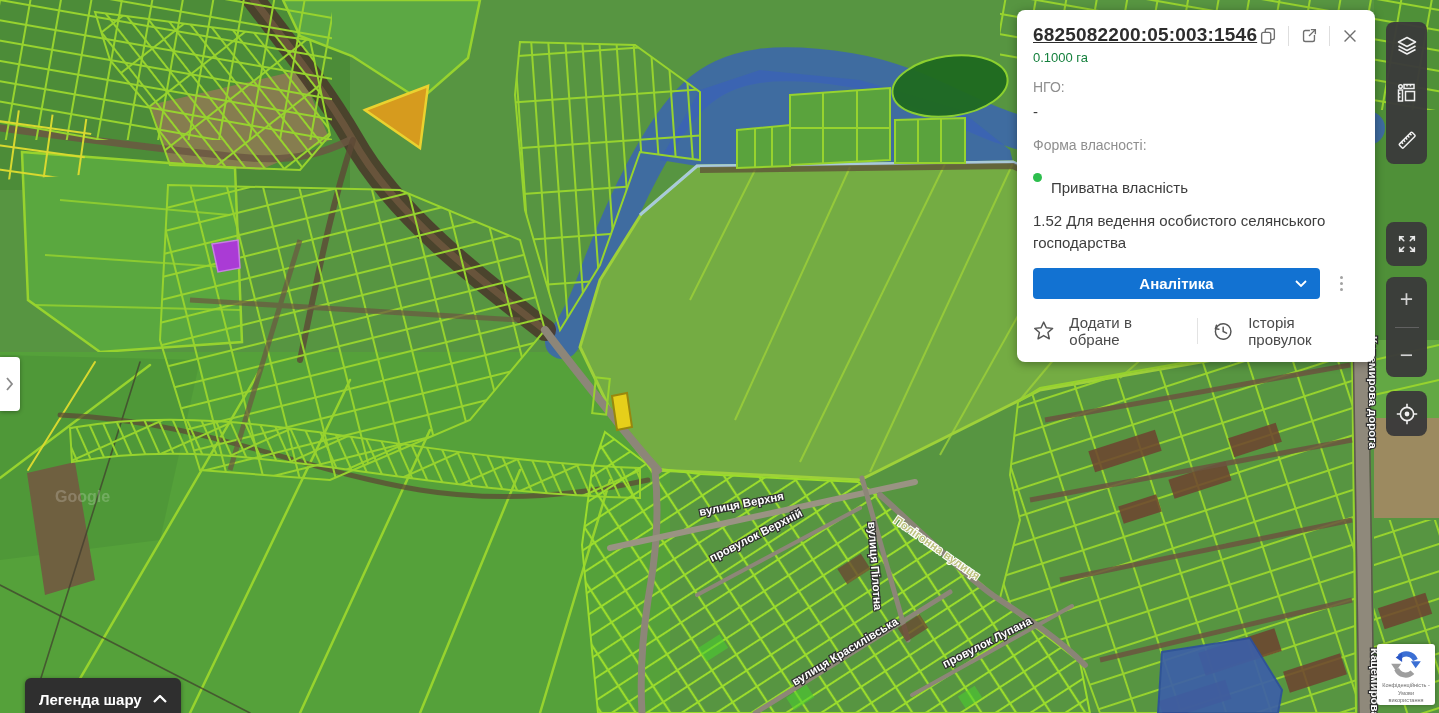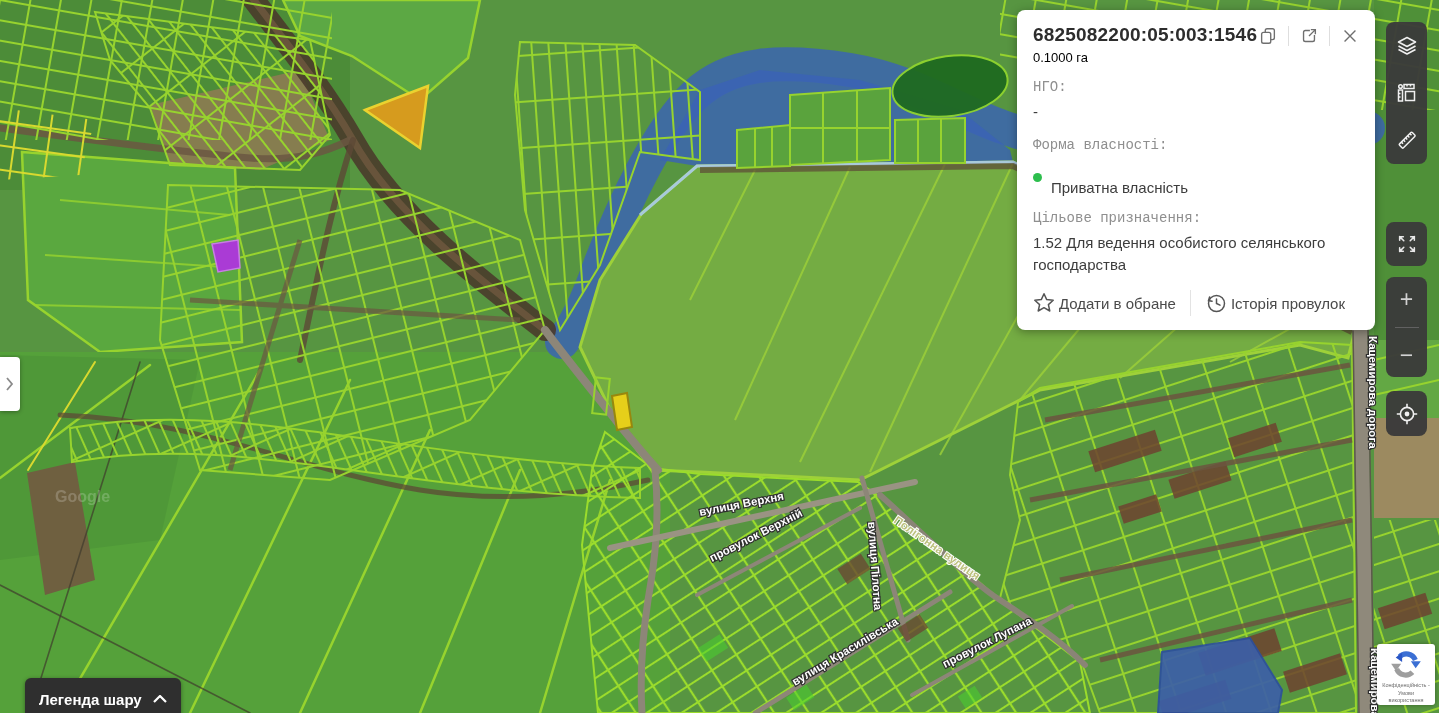--- a/index.html
+++ b/index.html
@@ -10,40 +10,40 @@
   
   .left-handle{position:absolute;left:0;top:357px;width:20px;height:54px;background:#fff;
     border-radius:0 4px 4px 0;box-shadow:0 1px 4px rgba(0,0,0,.35);display:flex;
     align-items:center;justify-content:center;cursor:pointer;}
 
   
   .panel{position:absolute;left:1017px;top:10px;width:358px;box-sizing:border-box;
     background:#fff;border-radius:8px;box-shadow:0 2px 10px rgba(0,0,0,.35);
     padding:14px 16px 14px 16px;}
   .panel-head{display:flex;align-items:flex-start;}
-  .panel-title{font-size:19px;font-weight:700;color:#2d2d2d;letter-spacing:.2px;flex:1;}
+  .panel-title{font-size:19px;font-weight:700;color:#2d2d2d;letter-spacing:.2px;flex:1;text-decoration:underline;}
   .head-icons{display:flex;align-items:center;margin-top:1px;}
   .head-icons .vdiv{width:1px;height:20px;background:#dedede;margin:0 9px;}
   .icon-btn{width:22px;height:22px;display:flex;align-items:center;justify-content:center;cursor:pointer;}
-  .panel-area{font-size:13px;color:#000000;margin-top:3px;}
+  .panel-area{font-size:13px;color:#15803d;margin-top:3px;}
   .sec{margin-top:14px;}
-  .sec-label{font-size:14px;color:#8f8f8f;font-family:Liberation Mono, monospace;}
+  .sec-label{font-size:14px;color:#8f8f8f;}
   .sec-value{font-size:15px;color:#3d3d3d;margin-top:6px;line-height:1.45;}
   .own-row{display:flex;align-items:center;margin-top:7px;}
   .dot{width:9px;height:9px;border-radius:50%;background:#2dbe4d;margin-right:9px;}
   .own-text{font-size:15px;color:#3d3d3d;margin-top:19px;}
   .analytics-row{display:flex;align-items:center;margin-top:15px;}
   .analytics-btn{position:relative;width:287px;height:31px;background:#1272d2;border-radius:4px;
     display:flex;align-items:center;justify-content:center;cursor:pointer;}
   .analytics-btn span{color:#fff;font-size:15px;font-weight:700;}
   .analytics-chevron{position:absolute;right:13px;top:12px;}
   .kebab{margin-left:17px;display:flex;flex-direction:column;gap:3px;cursor:pointer;padding:3px;}
   .kebab i{width:3px;height:3px;border-radius:50%;background:#a2a2a2;display:block;}
   .panel-footer{display:flex;align-items:center;margin-top:15px;}
-  .foot-item{display:flex;align-items:center;gap:4px;cursor:pointer;}
+  .foot-item{display:flex;align-items:center;gap:15px;cursor:pointer;}
   .foot-item span{font-size:15px;color:#4a4a4a;}
   .foot-div{width:1px;height:26px;background:#e3e3e3;margin:0 14px;}
 
   
   .toolcol{position:absolute;left:1386px;width:41px;background:rgba(58,58,58,.96);
     border-radius:8px;display:flex;flex-direction:column;align-items:center;}
   .tools-top{top:22px;height:142px;justify-content:space-around;}
   .tool-btn{width:41px;height:44px;display:flex;align-items:center;justify-content:center;cursor:pointer;}
   .fullscreen{top:222px;height:44px;justify-content:center;}
   .zoomctl{top:277px;height:100px;justify-content:space-between;}
@@ -281,24 +281,36 @@
 
     <div class="sec">
       <div class="sec-label">Форма власності:</div>
       <div class="own-row">
         <div class="dot"></div>
         <div class="own-text">Приватна власність</div>
       </div>
     </div>
 
     <div class="sec">
-      <div class="sec-label">Цільове призначення:</div>
       <div class="sec-value" style="width:312px">1.52 Для ведення особистого селянського господарства</div>
     </div>
 
+    <div class="analytics-row">
+      <div class="analytics-btn">
+        <span>Аналітика</span>
+        <svg class="analytics-chevron" width="12" height="7" viewBox="0 0 12 7">
+          <polyline points="1,1 6,6 11,1" fill="none" stroke="#fff" stroke-width="1.8"></polyline>
+        </svg>
+      </div>
+      <div class="kebab">
+          <i></i>
+          <i></i>
+          <i></i>
+        </div>
+    </div>
 
     <div class="panel-footer">
       <div class="foot-item">
         <svg width="22" height="22" viewBox="0 0 22 22">
           <polygon points="11,1.8 13.7,7.6 20.2,8.3 15.4,12.6 16.8,19 11,15.7 5.2,19 6.6,12.6 1.8,8.3 8.3,7.6" fill="none" stroke="#555" stroke-width="1.5" stroke-linejoin="round"></polygon>
         </svg>
         <span>Додати в обране</span>
       </div>
       <div class="foot-div"></div>
       <div class="foot-item">

